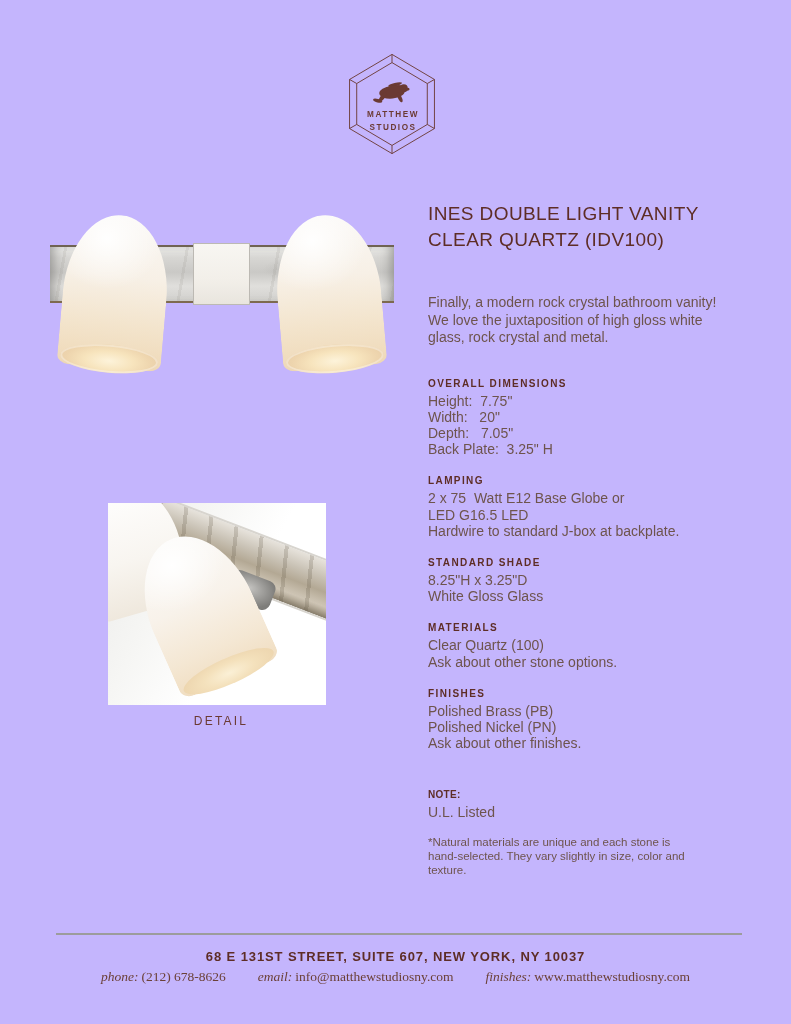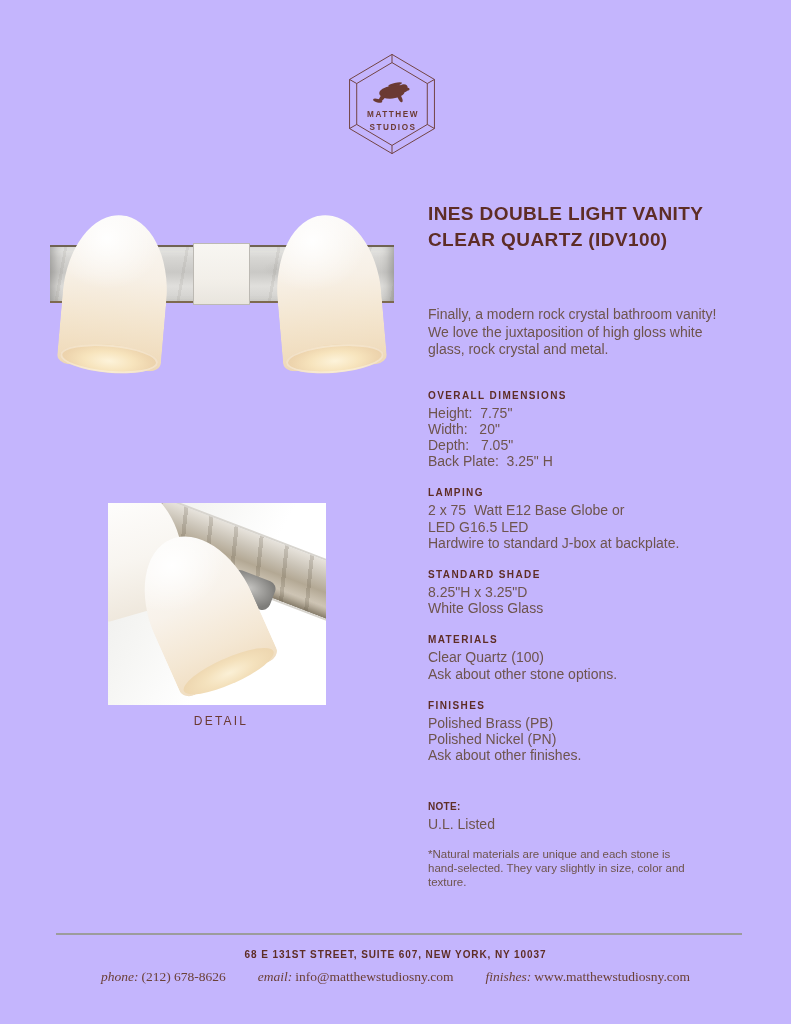--- a/index.html
+++ b/index.html
@@ -57,35 +57,35 @@
          background:
            radial-gradient(85% 50% at 42% 16%, rgba(255,255,255,.98) 0%, rgba(255,255,255,0) 60%),
            linear-gradient(180deg,#fbfaf8 0%,#f8f2ea 45%,#f4e7d3 78%,#f0ddc0 100%); }
   .d-shade-front::after { content:""; position:absolute; left:4%; right:4%; bottom:-5px; height:26px; border-radius:50%;
          background:radial-gradient(55% 75% at 50% 58%, #fbf0d6 0%, #f4e1bc 50%, #ecd4ad 100%); }
   .detail-caption { position:absolute; left:112px; top:714px; width:218px; text-align:center;
          font-size:12px; letter-spacing:2.2px; color:#6b3a33; }
 
   
   .right-col { position:absolute; left:428px; top:201px; width:306px; }
-  .title { font-size:19px; font-weight:bold; letter-spacing:.4px; line-height:26px; color:#5e2d26; }
-  .desc { margin-top:53px; font-size:14px; line-height:17.5px; color:#6e544d; white-space:pre-line; }
+  .title { font-size:19px; font-weight:normal; letter-spacing:.4px; line-height:26px; color:#5e2d26; }
+  .desc { margin-top:41px; font-size:14px; line-height:17.5px; color:#6e544d; white-space:pre-line; }
   .sec { margin-top:16px; }
   .sec-first { margin-top:29px; }
   .sec h2 { font-size:10px; font-weight:bold; letter-spacing:1.4px; line-height:15px;
             margin-bottom:2px; color:#5e2d26; }
   .sec-line { font-size:14px; line-height:16.2px; color:#6e544d; white-space:pre-wrap; }
   .note { margin-top:36px; }
   .note h2 { letter-spacing:.3px; }
   .fine-print { margin-top:14px; font-size:11.5px; line-height:14px; color:#6e544d; white-space:pre-line; }
 
   
   .footer-rule { position:absolute; left:56px; top:933px; width:686px; height:2px; background:#9c9c9c; }
   .footer-address { position:absolute; left:0; top:949px; width:791px; text-align:center;
-         font-size:10px; font-weight:bold; letter-spacing:.9px; color:#5e2d26; }
+         font-size:13px; font-weight:bold; letter-spacing:.9px; color:#5e2d26; }
   .footer-contact { position:absolute; left:0; top:969px; width:791px; display:flex;
          justify-content:center; gap:32px; font-family:"Liberation Serif", serif;
          font-size:13.5px; color:#6b4037; }
   .footer-contact .lbl { font-style:italic; margin-right:3px; }
   .footer-contact a { color:#6b4037; text-decoration:none; }
 </style>
 </head>
 <body>
 
 <div class="page">

